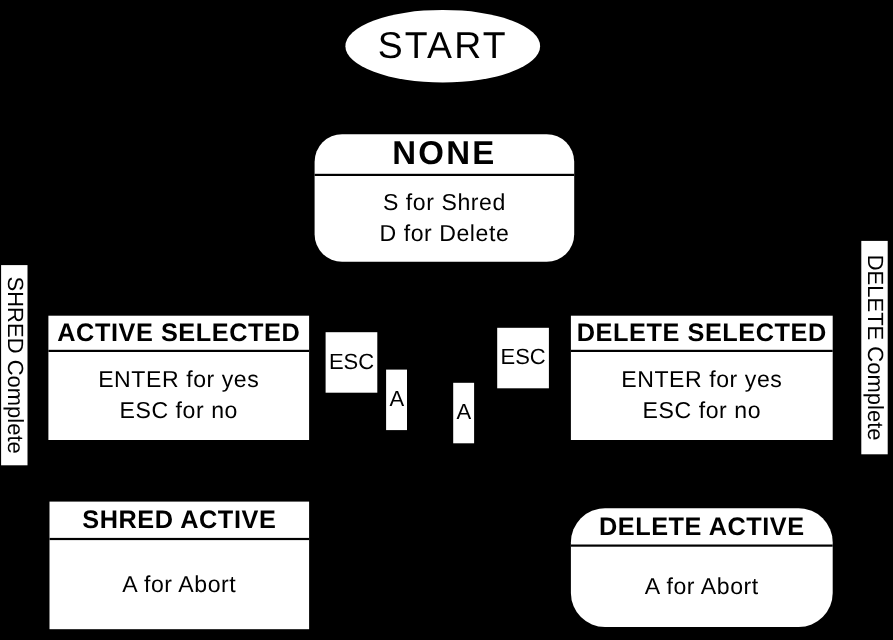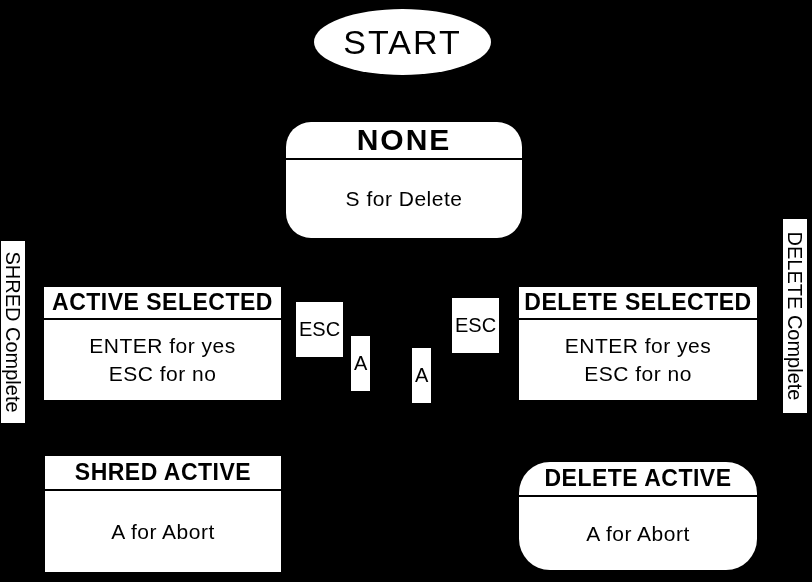--- a/index.html
+++ b/index.html
@@ -80,21 +80,22 @@
 
 <div class="canvas">
 
   <div class="node start-ellipse">
     <span>START</span>
   </div>
 
   <div class="node state state-none">
     <div class="state-title">NONE</div>
     <div class="state-body">
-      <span>S for Delete</span>
+      <span>S for Shred</span>
+      <span>D for Delete</span>
     </div>
   </div>
 
   <div class="node state state-shred-selected">
     <div class="state-title">ACTIVE SELECTED</div>
     <div class="state-body">
       <span>ENTER for yes</span>
       <span>ESC for no</span>
     </div>
   </div>

